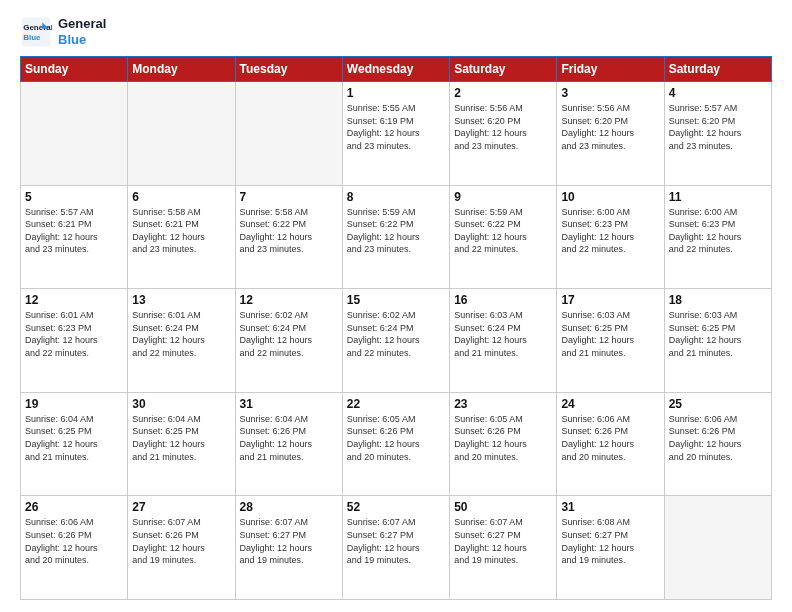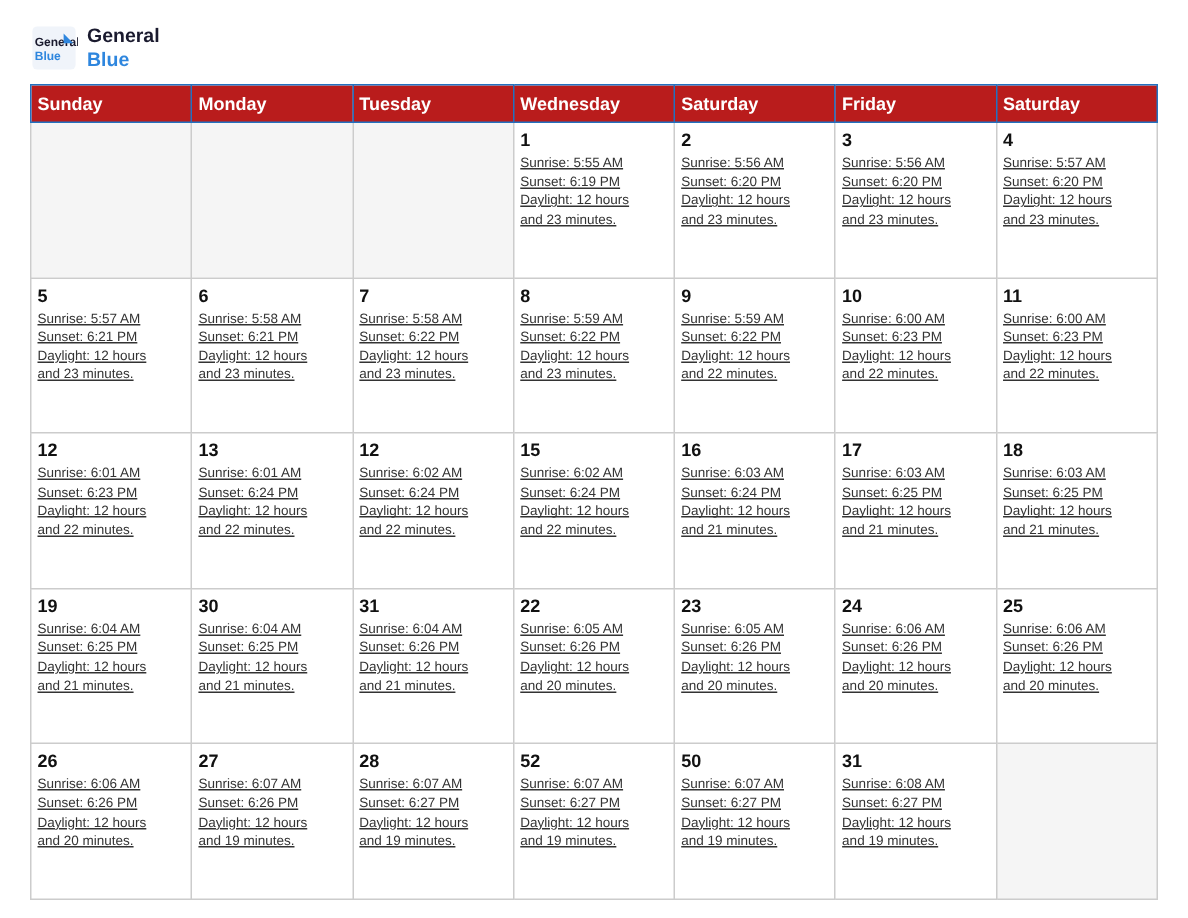--- a/index.html
+++ b/index.html
@@ -81,21 +81,20 @@
       font-size: 12px;
       font-weight: bold;
       color: #111;
       display: block;
       margin-bottom: 2px;
     }
     .day-info {
       font-size: 9px;
       color: #333;
       line-height: 1.4;
-      text-decoration: underline;
     }
   </style>
 </head>
 <body>
 
 <div class="page">
   <div class="header">
     <div class="logo">
       <svg class="logo-icon" viewBox="0 0 40 40">
         <rect x="2" y="2" width="36" height="36" rx="4" fill="#f0f4fa"></rect>

